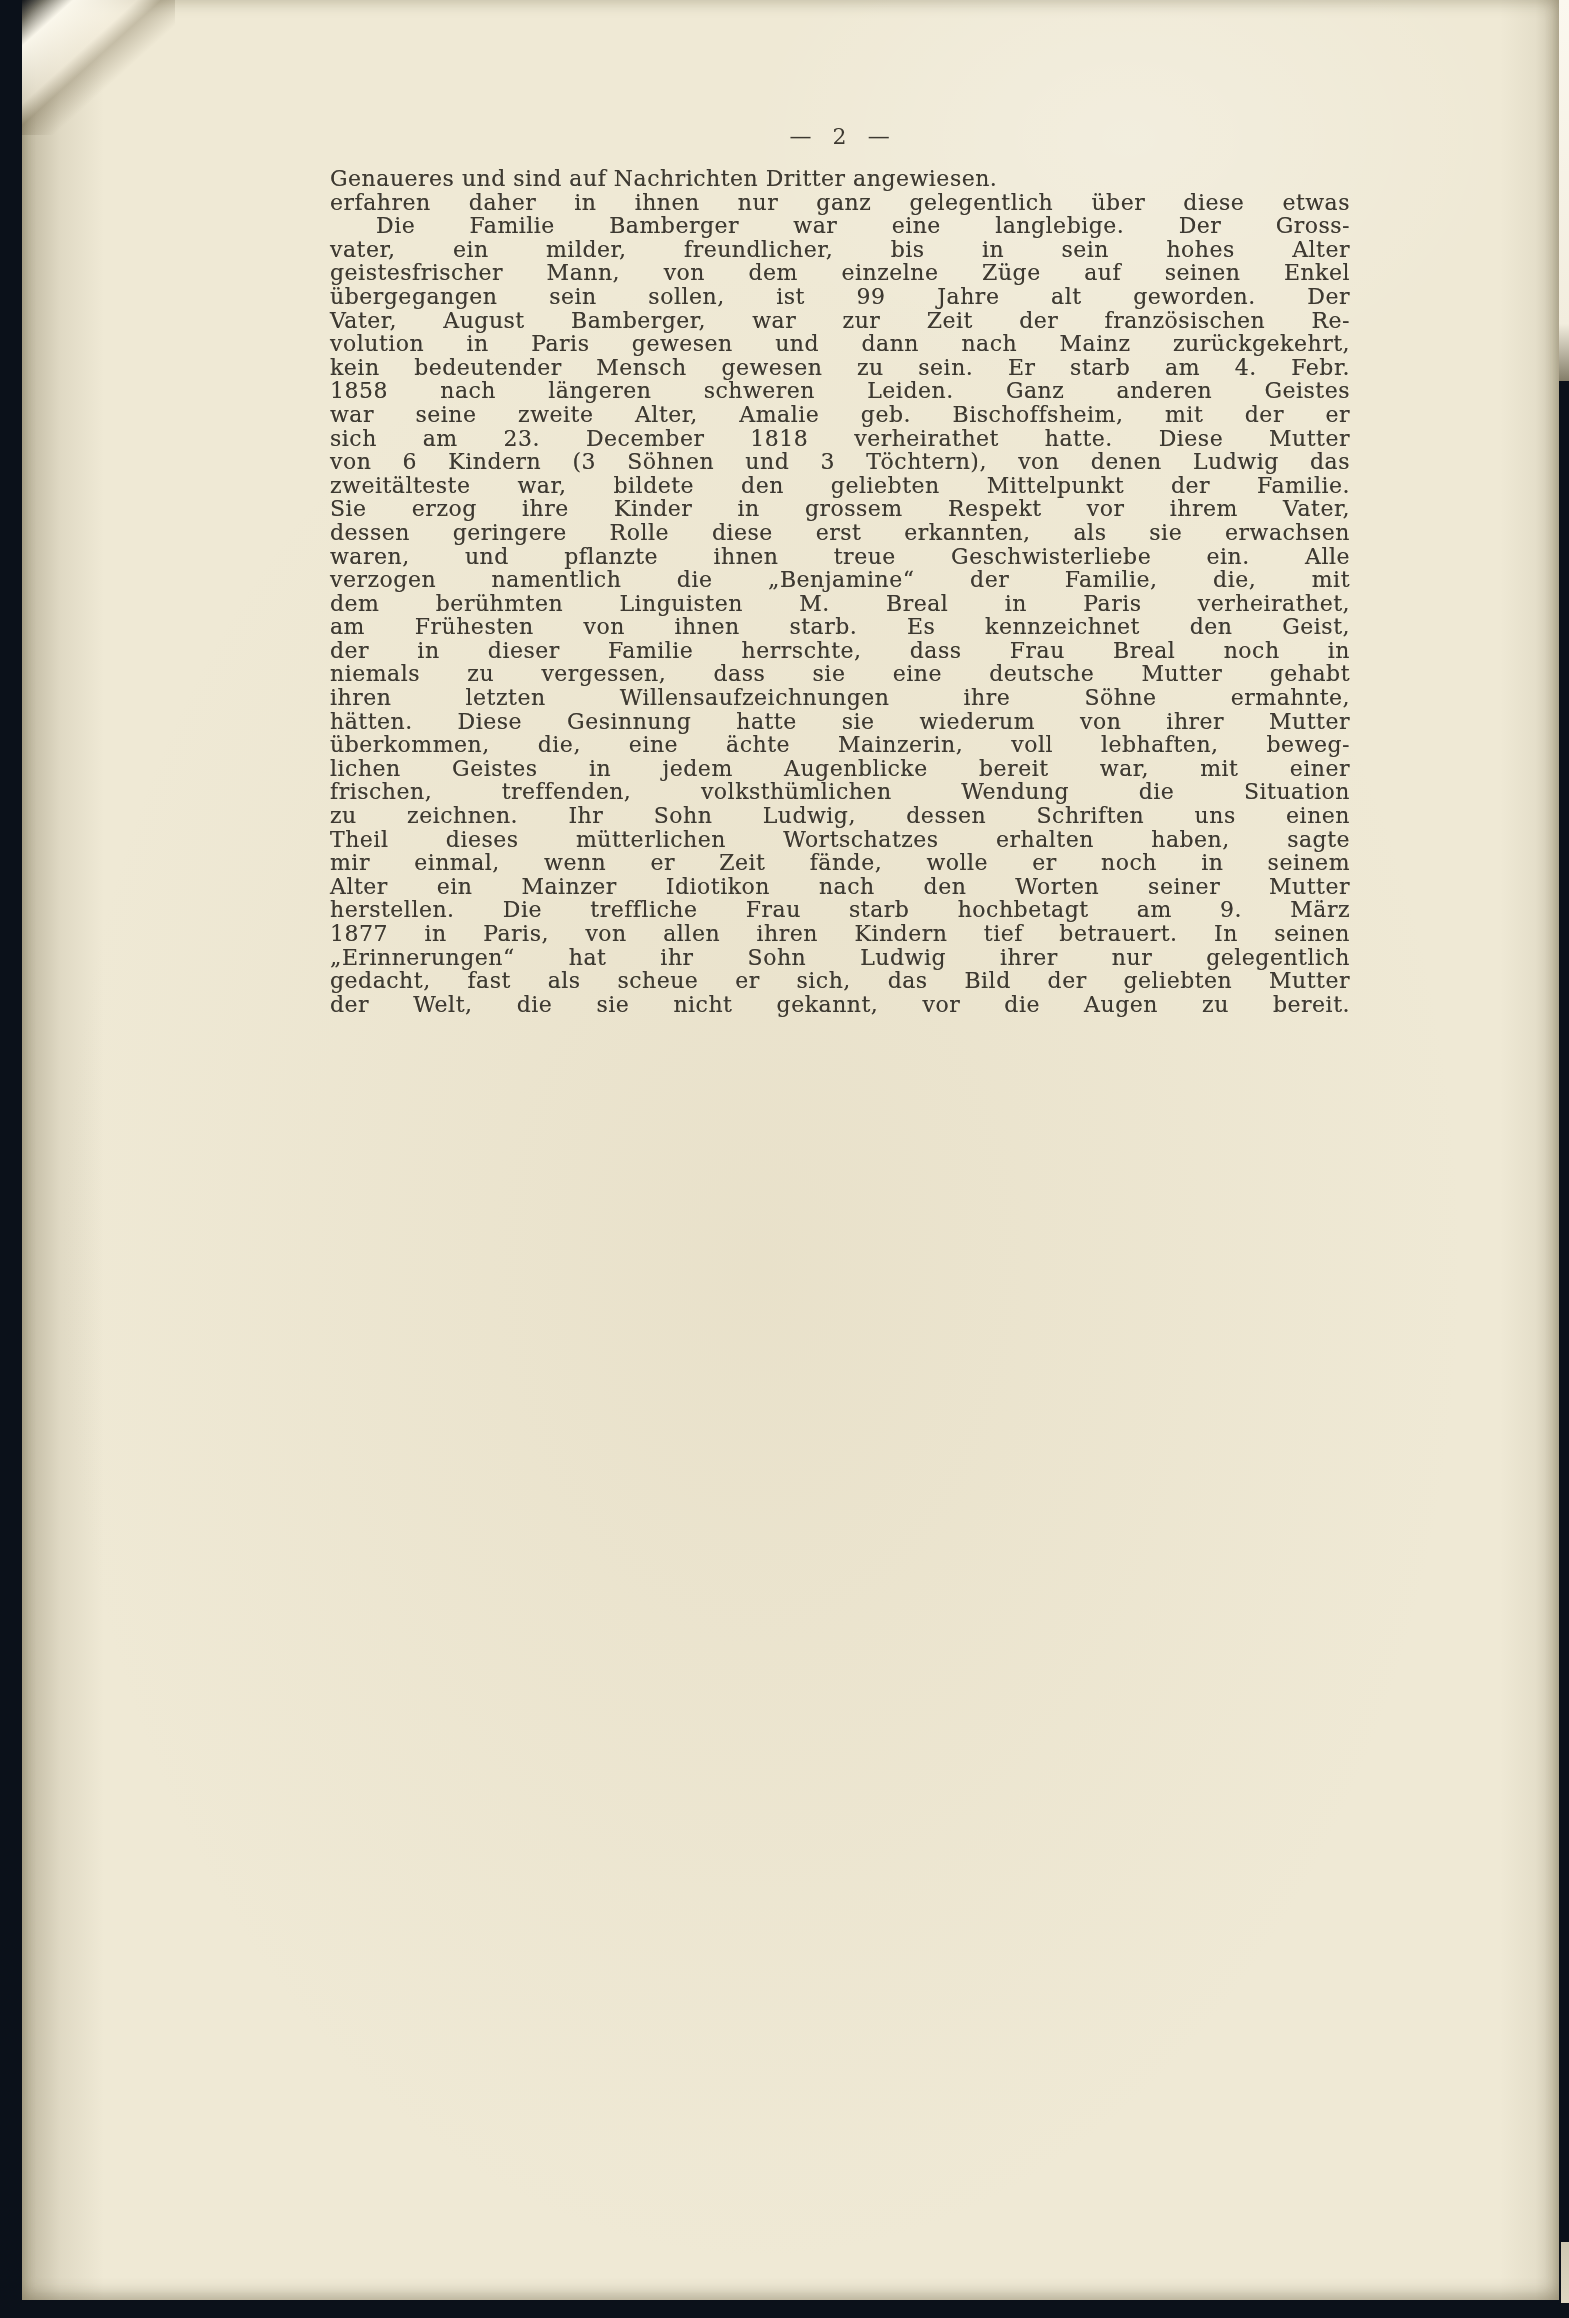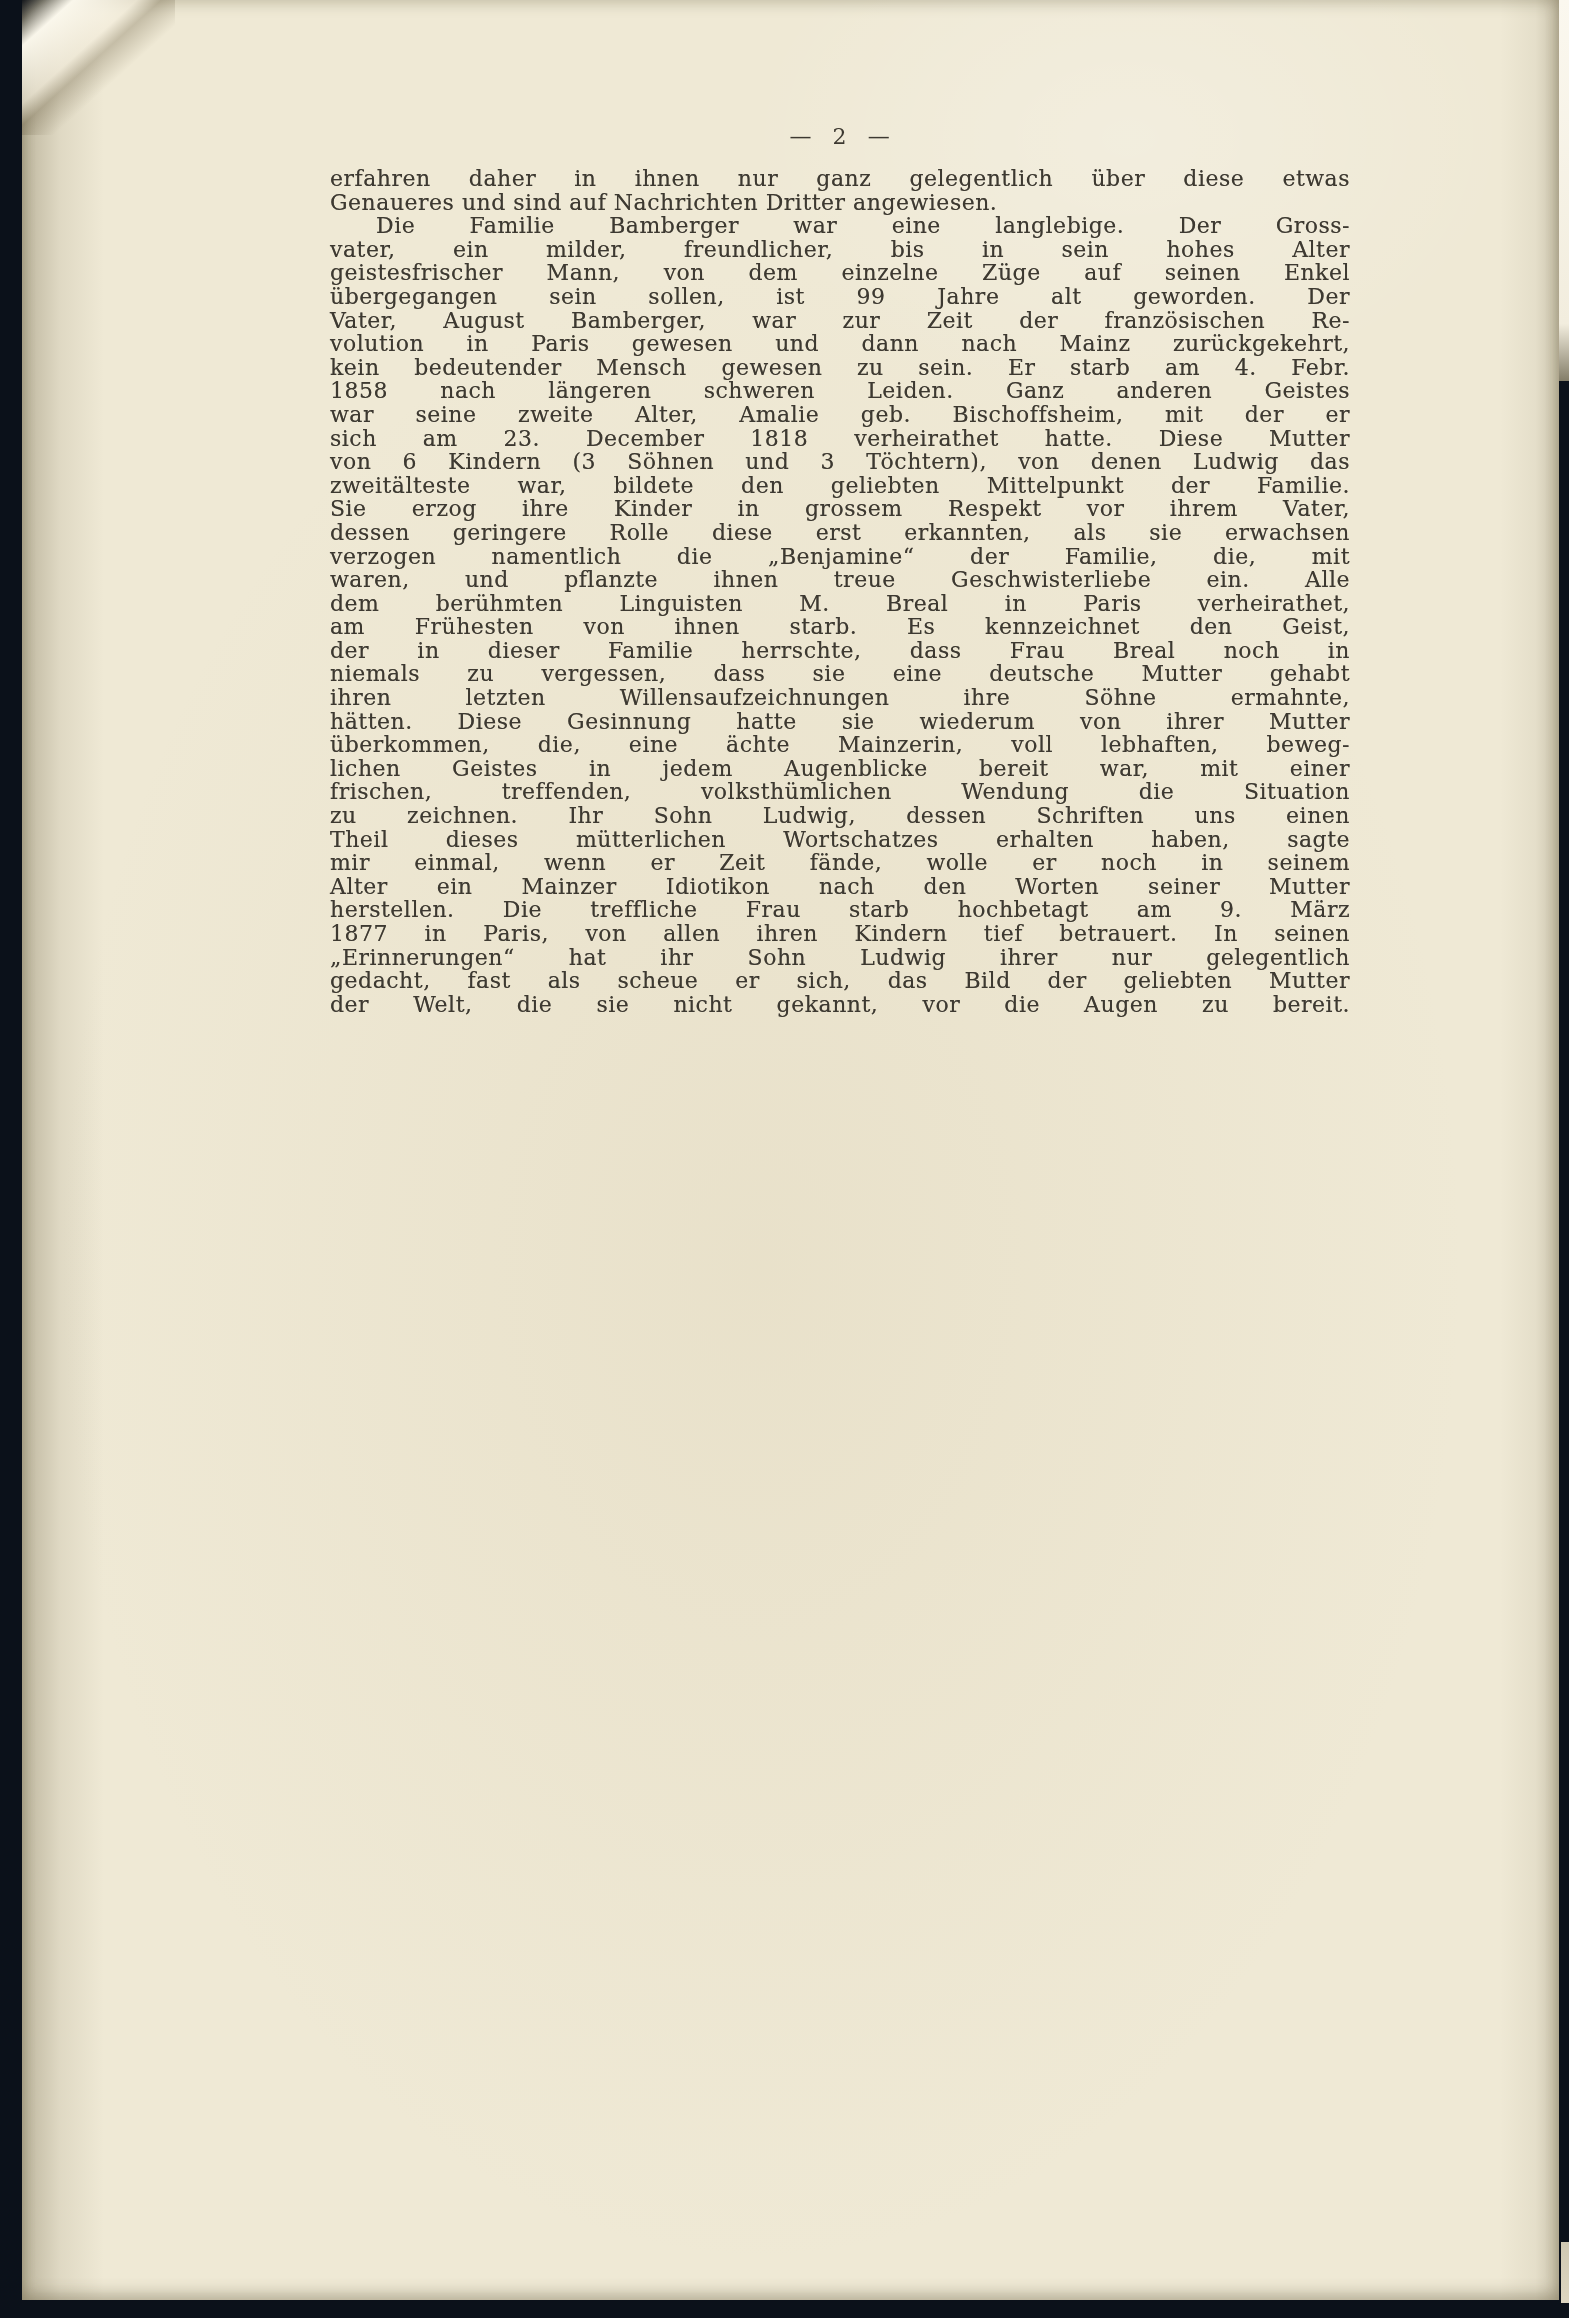--- a/index.html
+++ b/index.html
@@ -71,38 +71,38 @@
     }
   </style>
 </head>
 <body>
 
 <div class="scan">
   <div class="book-page">
     <div class="corner-fold"></div>
     <div class="page-number">— 2 —</div>
     <div class="text-block">
+        <div class="line last">Genaueres und sind auf Nachrichten Dritter angewiesen.</div>
         <div class="line">erfahren daher in ihnen nur ganz gelegentlich über diese etwas</div>
-        <div class="line last">Genaueres und sind auf Nachrichten Dritter angewiesen.</div>
         <div class="line indent">Die Familie Bamberger war eine langlebige. Der Gross-</div>
         <div class="line">vater, ein milder, freundlicher, bis in sein hohes Alter</div>
         <div class="line">geistesfrischer Mann, von dem einzelne Züge auf seinen Enkel</div>
         <div class="line">übergegangen sein sollen, ist 99 Jahre alt geworden. Der</div>
         <div class="line">Vater, August Bamberger, war zur Zeit der französischen Re-</div>
         <div class="line">volution in Paris gewesen und dann nach Mainz zurückgekehrt,</div>
         <div class="line">kein bedeutender Mensch gewesen zu sein. Er starb am 4. Febr.</div>
         <div class="line">1858 nach längeren schweren Leiden. Ganz anderen Geistes</div>
         <div class="line">war seine zweite Alter, Amalie geb. Bischoffsheim, mit der er</div>
         <div class="line">sich am 23. December 1818 verheirathet hatte. Diese Mutter</div>
         <div class="line">von 6 Kindern (3 Söhnen und 3 Töchtern), von denen Ludwig das</div>
         <div class="line">zweitälteste war, bildete den geliebten Mittelpunkt der Familie.</div>
         <div class="line">Sie erzog ihre Kinder in grossem Respekt vor ihrem Vater,</div>
         <div class="line">dessen geringere Rolle diese erst erkannten, als sie erwachsen</div>
+        <div class="line">waren, und pflanzte ihnen treue Geschwisterliebe ein. Alle</div>
         <div class="line">verzogen namentlich die „Benjamine“ der Familie, die, mit</div>
-        <div class="line">waren, und pflanzte ihnen treue Geschwisterliebe ein. Alle</div>
         <div class="line">dem berühmten Linguisten M. Breal in Paris verheirathet,</div>
         <div class="line">am Frühesten von ihnen starb. Es kennzeichnet den Geist,</div>
         <div class="line">der in dieser Familie herrschte, dass Frau Breal noch in</div>
         <div class="line">niemals zu vergessen, dass sie eine deutsche Mutter gehabt</div>
         <div class="line">ihren letzten Willensaufzeichnungen ihre Söhne ermahnte,</div>
         <div class="line">hätten. Diese Gesinnung hatte sie wiederum von ihrer Mutter</div>
         <div class="line">überkommen, die, eine ächte Mainzerin, voll lebhaften, beweg-</div>
         <div class="line">lichen Geistes in jedem Augenblicke bereit war, mit einer</div>
         <div class="line">frischen, treffenden, volksthümlichen Wendung die Situation</div>
         <div class="line">zu zeichnen. Ihr Sohn Ludwig, dessen Schriften uns einen</div>

